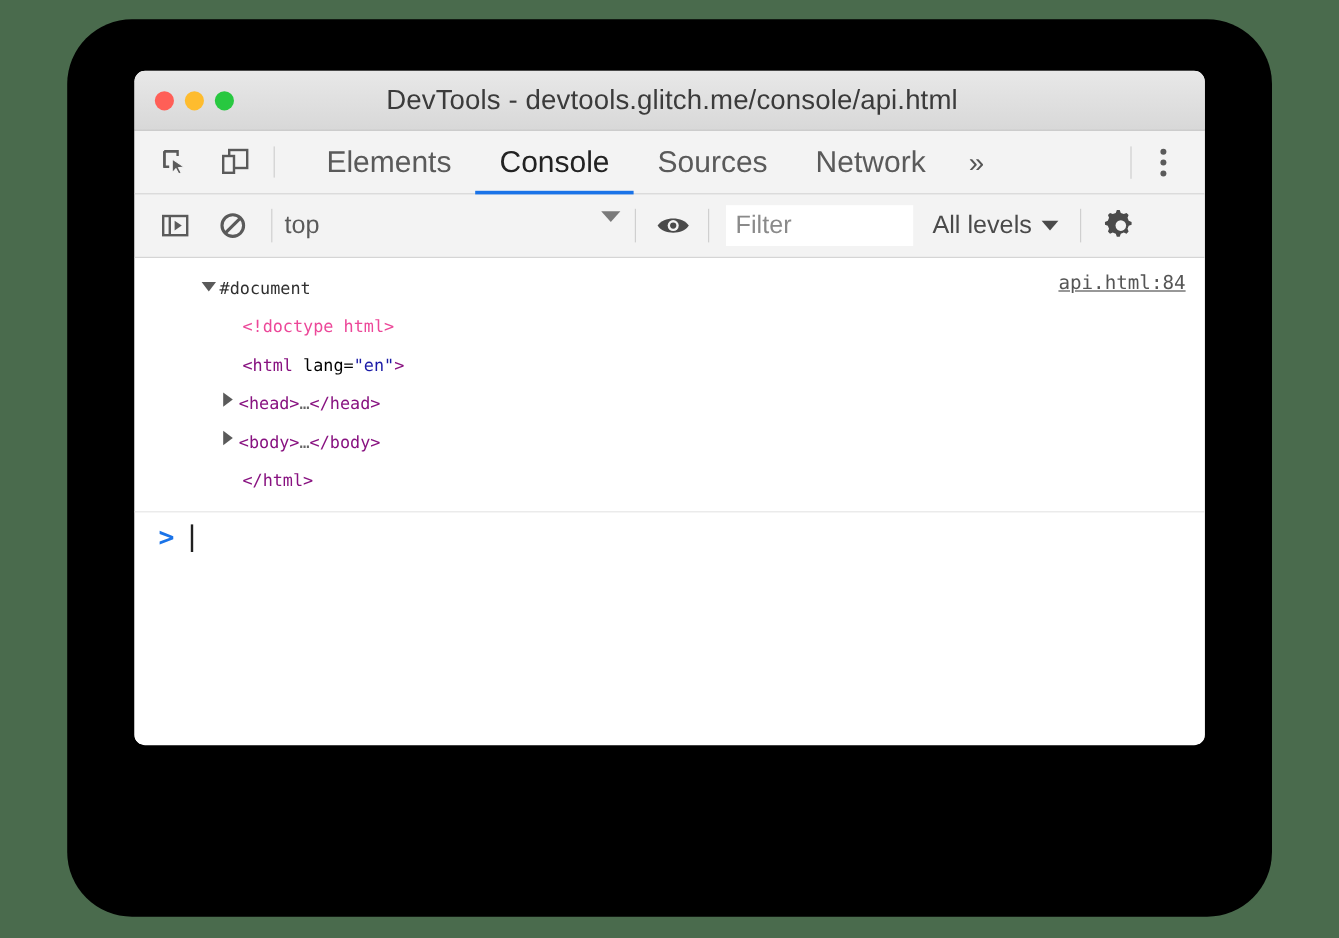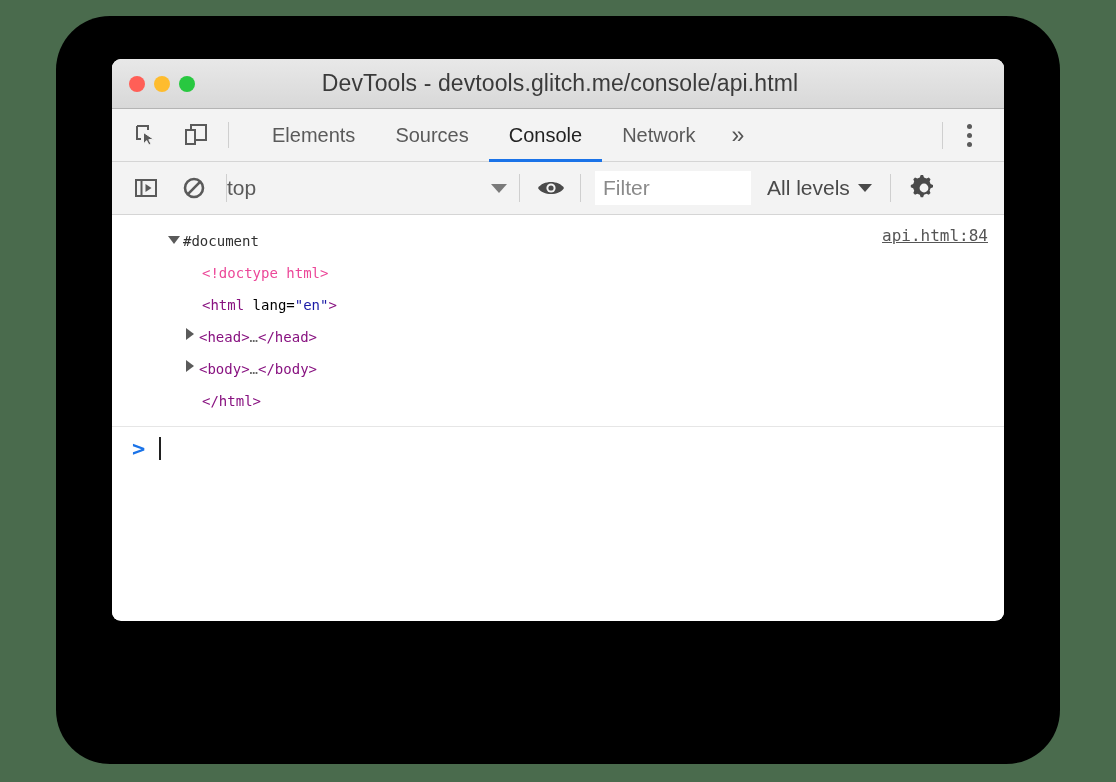--- a/index.html
+++ b/index.html
@@ -72,21 +72,21 @@
   .icon-btn {
     width: 30px; height: 30px;
     display: flex; align-items: center; justify-content: center;
     cursor: pointer;
   }
   .vsep { width: 1px; background: #cfcfcf; margin: 13px 0 13px 17px; }
   .tabs { display: flex; align-items: stretch; margin-left: 23px; }
   .tab {
     display: flex; align-items: center;
     padding: 0 20px;
-    font-size: 20px;
+    font-size: 25px;
     color: #5a5a5a;
     cursor: pointer;
     position: relative;
   }
   .tab.active { color: #222222; }
   .tab.active::after {
     content: "";
     position: absolute;
     left: 0; right: 0; bottom: -1px;
     height: 3px;
@@ -106,23 +106,23 @@
   #console-toolbar {
     height: 53px;
     background: #f3f3f3;
     border-bottom: 1px solid #d5d5d5;
     display: flex;
     align-items: center;
     padding-left: 19px;
   }
   #context-select {
     display: flex;
-    align-items: center;
+    align-items: flex-start;
     width: 280px;
-    margin-left: 0;
+    margin-left: 10px;
     cursor: pointer;
   }
   #context-label { font-size: 21px; color: #5a5a5a; }
   .caret {
     margin-left: auto;
     width: 0; height: 0;
     border-left: 8px solid transparent;
     border-right: 8px solid transparent;
     border-top: 9px solid #7a7a7a;
   }
@@ -245,22 +245,22 @@
       <div class="icon-btn">
         <svg width="26" height="24" viewBox="0 0 26 24">
           <rect x="8" y="2" width="15" height="15" fill="none" stroke="#5a5a5a" stroke-width="2"></rect>
           <rect x="3" y="7" width="9" height="14" fill="#f3f3f3" stroke="#5a5a5a" stroke-width="2"></rect>
         </svg>
       </div>
     </div>
     <div class="vsep"></div>
     <div class="tabs">
       <div class="tab">Elements</div>
+      <div class="tab active">Console</div>
       <div class="tab">Sources</div>
-      <div class="tab active">Console</div>
       <div class="tab">Network</div>
       <div class="tab more">»</div>
     </div>
     <div class="tabbar-right">
       <div class="vsep" style="height:27px;margin:0 14px 0 0;"></div>
       <div class="kebab">
         <i></i>
           <i></i>
           <i></i>
       </div>

